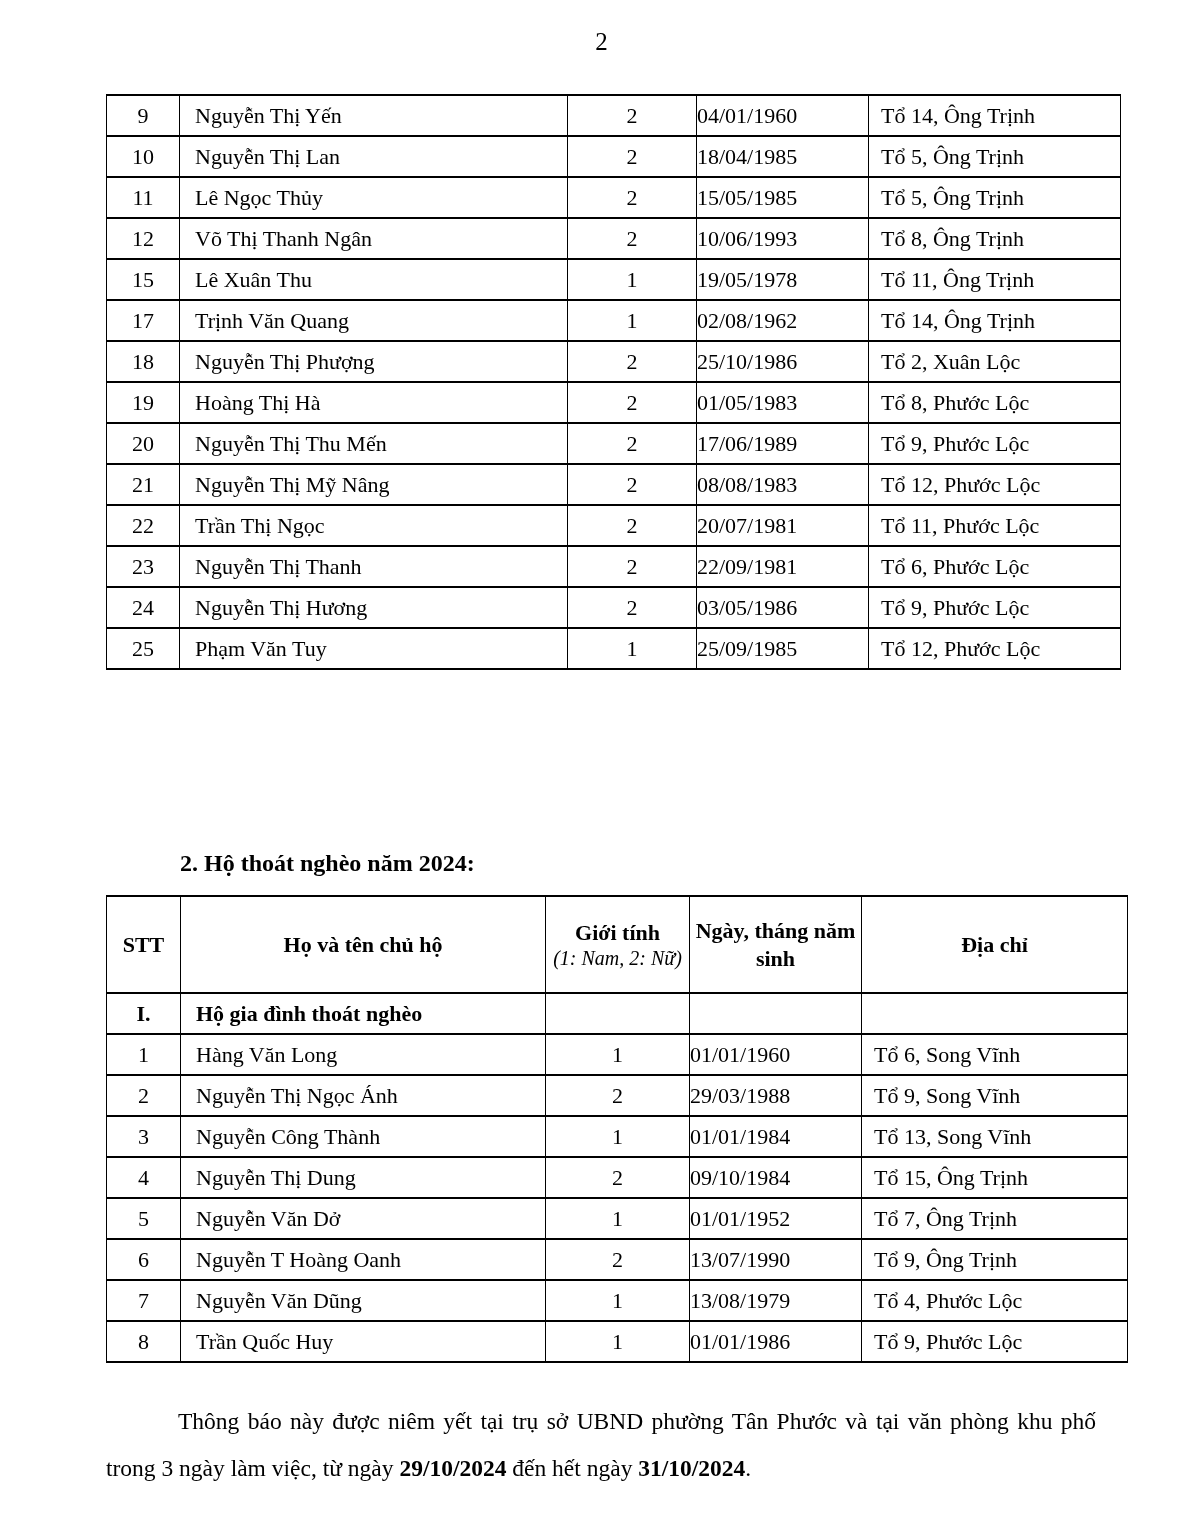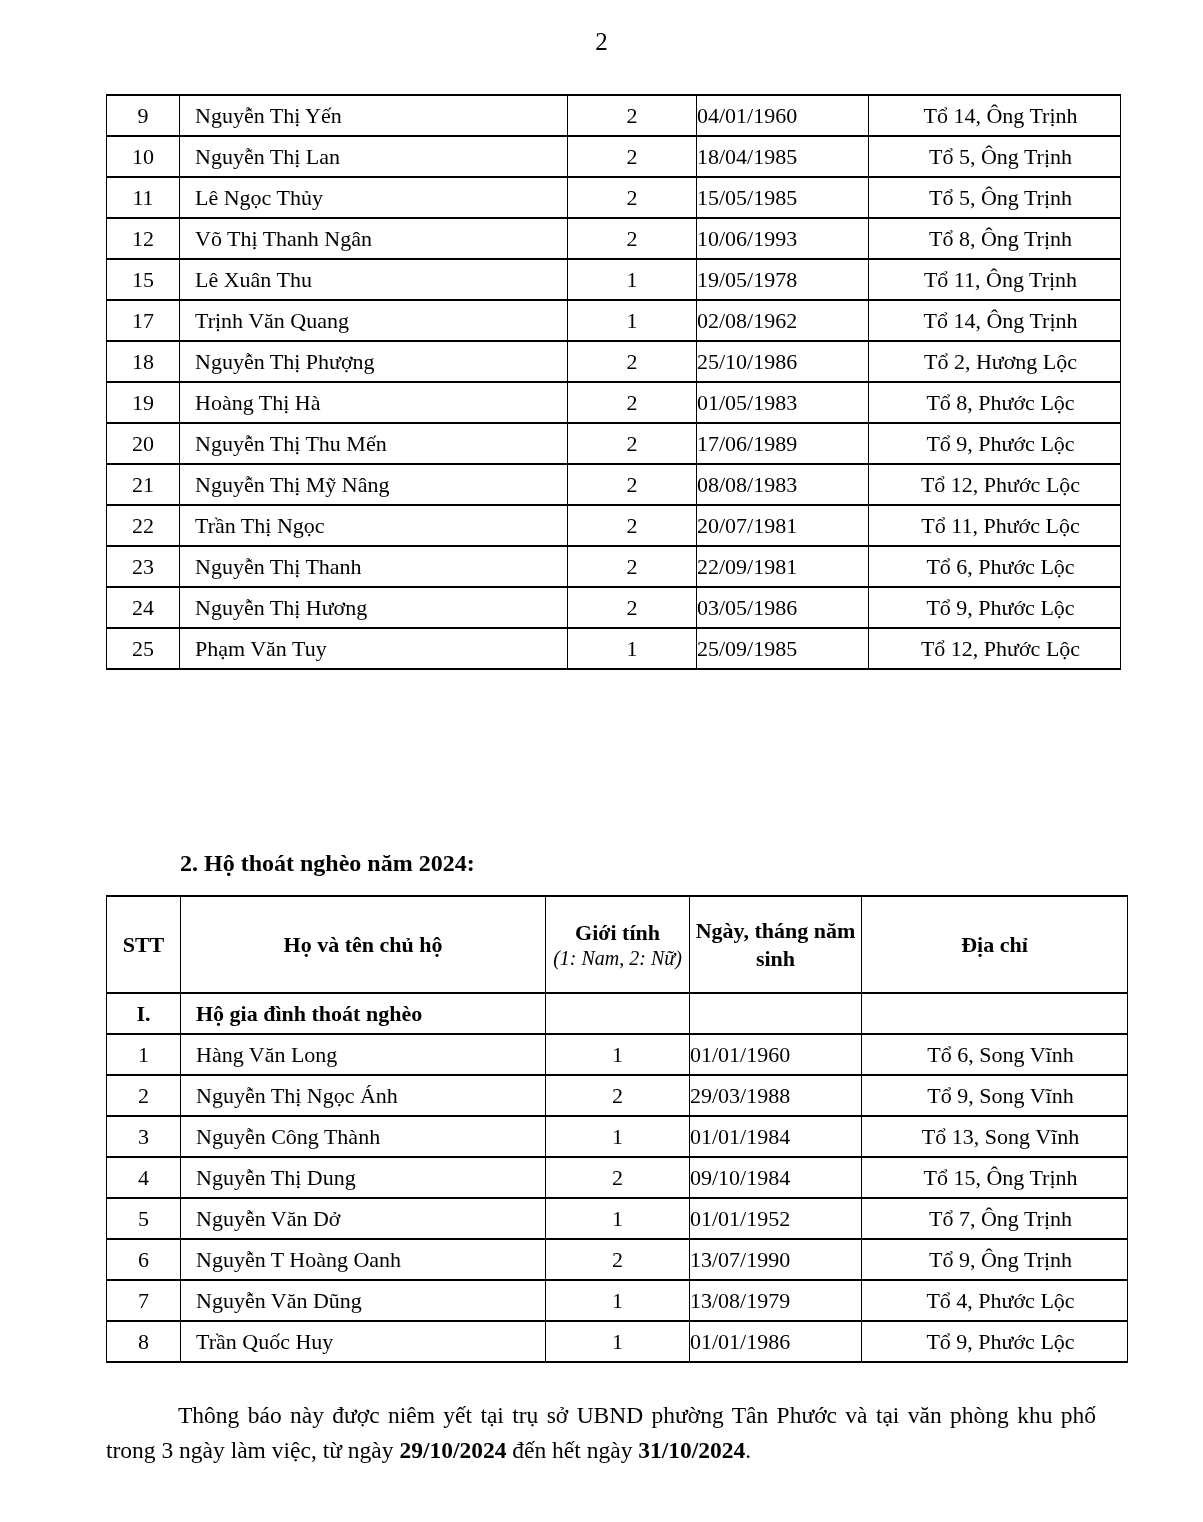--- a/index.html
+++ b/index.html
@@ -37,21 +37,21 @@
     vertical-align: middle;
   }
   #table1 { left: 106px; top: 94px; width: 1014px; }
   #table1 td { height: 41px; }
   #table2 { left: 106px; top: 895px; width: 1021px; }
   #table2 td { height: 41px; }
   .c-stt   { text-align: center; }
   .c-name  { text-align: left; padding-left: 15px !important; }
   .c-gen   { text-align: center; }
   .c-dob   { }
-  .c-addr  { text-align: center; padding-left: 12px !important; }
+  .c-addr  { text-align: left; padding-left: 12px !important; }
   #table2 th {
     font-weight: bold;
     text-align: center;
     height: 97px;
     line-height: 1.25;
   }
   .gender-note {
     display: block;
     font-weight: normal;
     font-style: italic;
@@ -66,21 +66,21 @@
     top: 850px;
     font-size: 24px;
     font-weight: bold;
   }
   .footer-para {
     position: absolute;
     left: 106px;
     top: 1398px;
     width: 990px;
     font-size: 23.5px;
-    line-height: 35px;
+    line-height: 47px;
     text-align: justify;
     text-indent: 72px;
   }
   .footer-para b { font-weight: bold; }
 </style>
 </head>
 <body>
 
 <div class="page">
 
@@ -135,21 +135,21 @@
           <td class="c-name">Trịnh Văn Quang</td>
           <td class="c-gen">1</td>
           <td class="c-dob">02/08/1962</td>
           <td class="c-addr">Tổ 14, Ông Trịnh</td>
         </tr>
         <tr>
           <td class="c-stt">18</td>
           <td class="c-name">Nguyễn Thị Phượng</td>
           <td class="c-gen">2</td>
           <td class="c-dob">25/10/1986</td>
-          <td class="c-addr">Tổ 2, Hương Lộc</td>
+          <td class="c-addr">Tổ 2, Xuân Lộc</td>
         </tr>
         <tr>
           <td class="c-stt">19</td>
           <td class="c-name">Hoàng Thị Hà</td>
           <td class="c-gen">2</td>
           <td class="c-dob">01/05/1983</td>
           <td class="c-addr">Tổ 8, Phước Lộc</td>
         </tr>
         <tr>
           <td class="c-stt">20</td>

